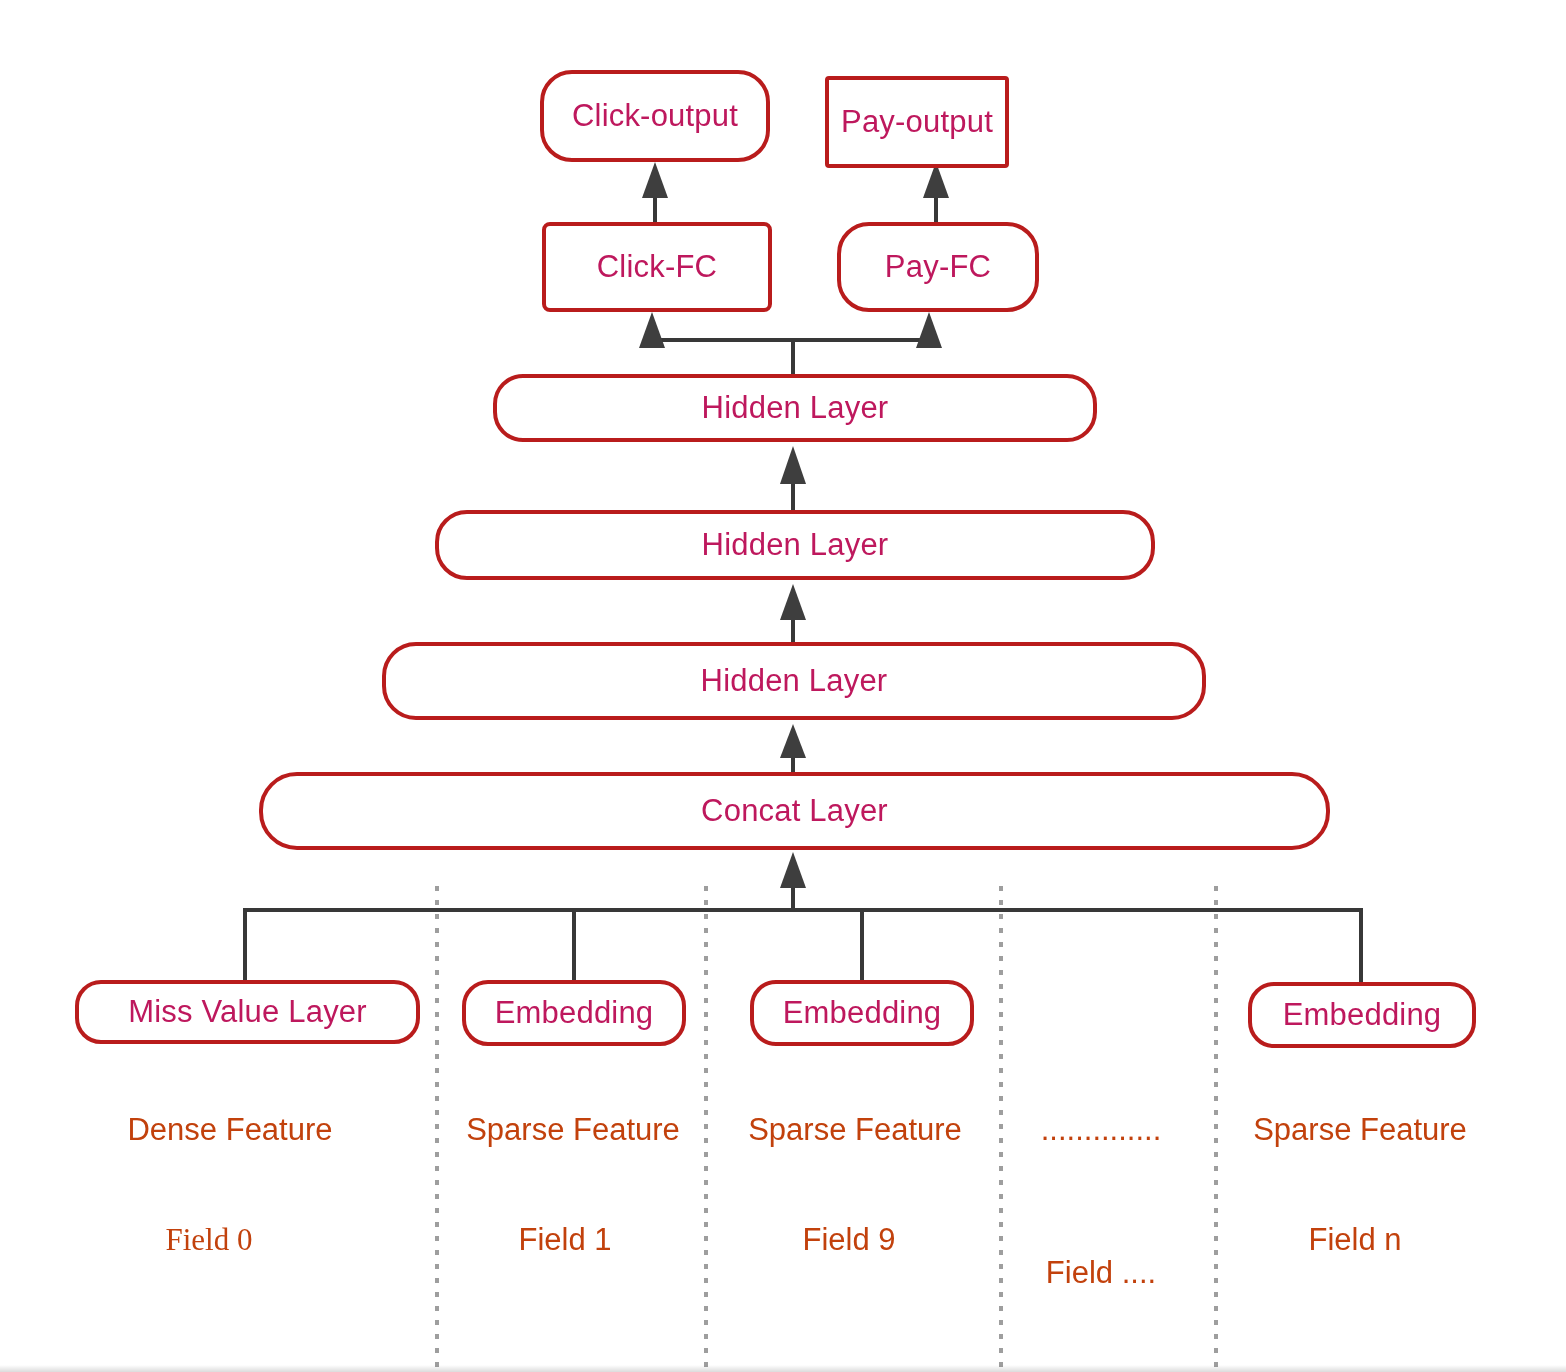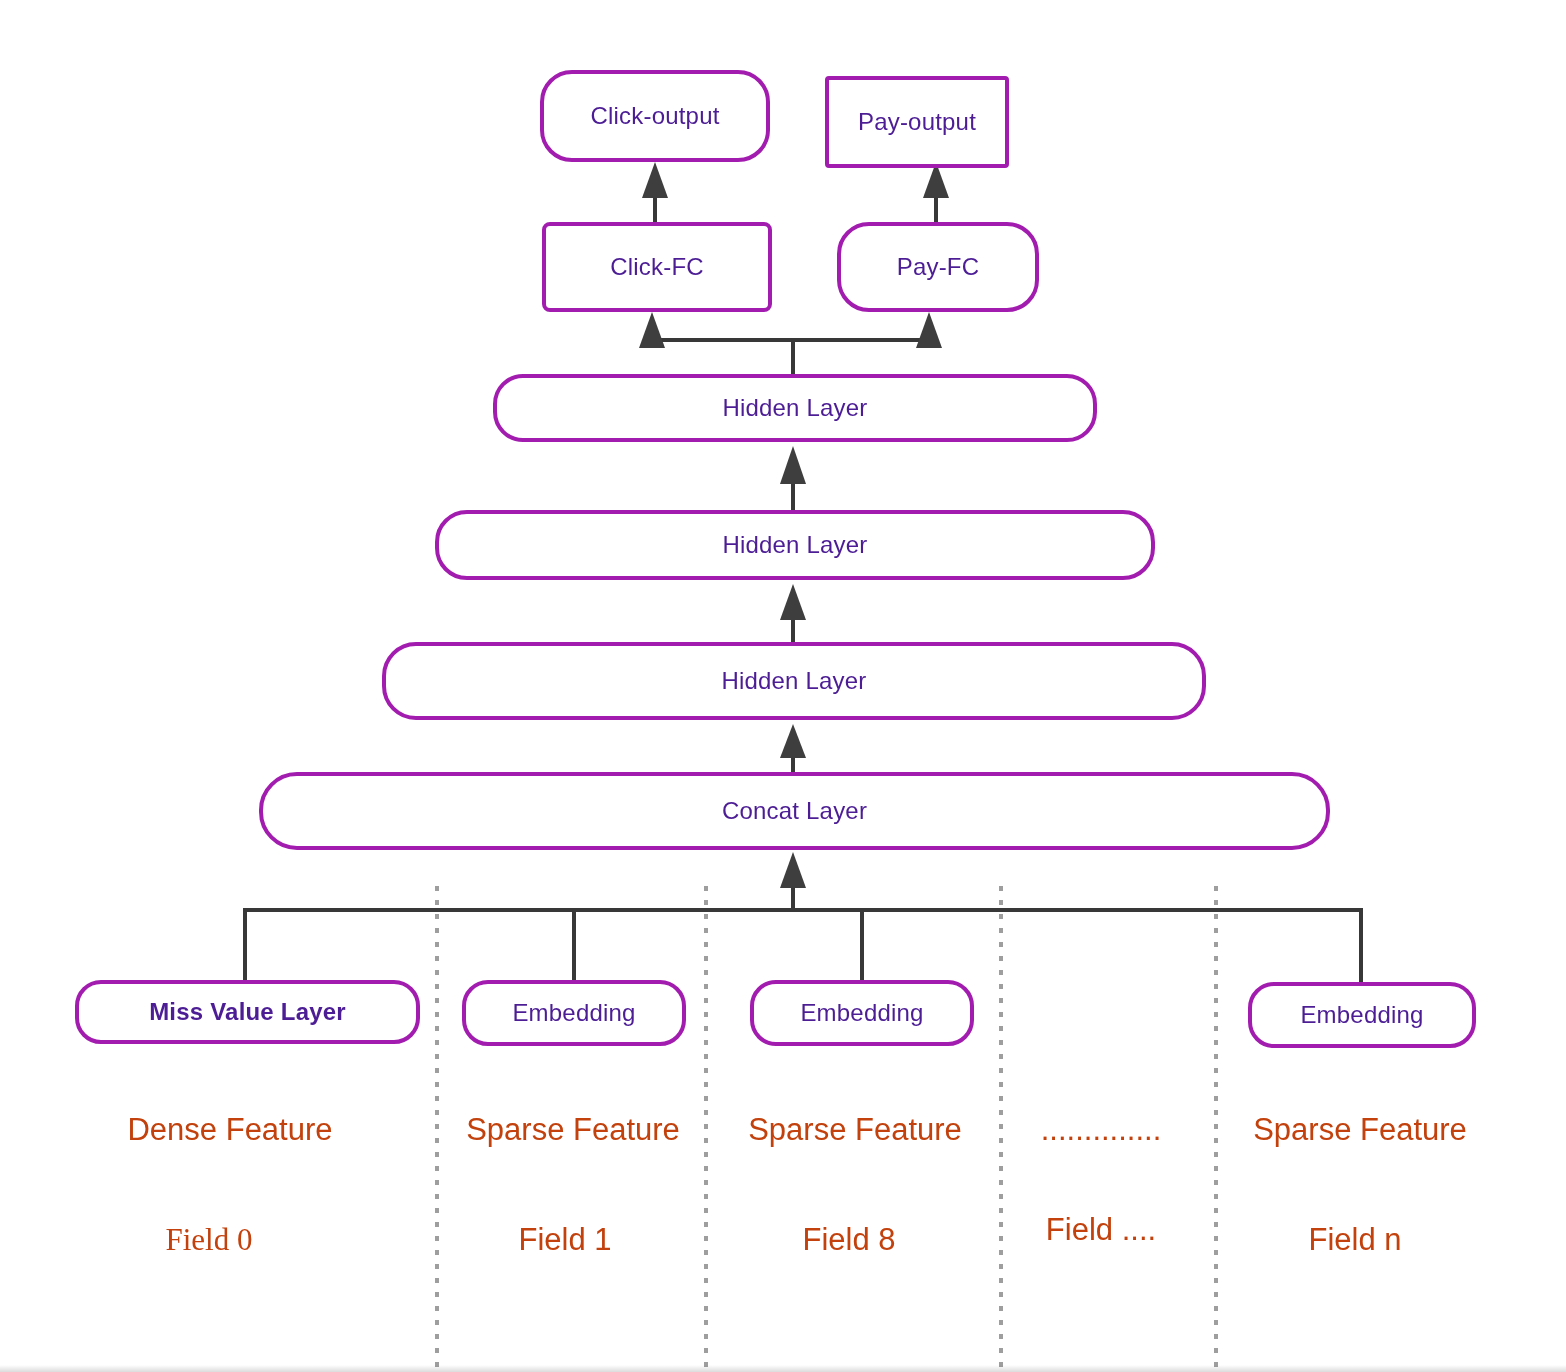--- a/index.html
+++ b/index.html
@@ -17,26 +17,26 @@
   }
   svg.wires {
     position: absolute;
     left: 0; top: 0;
     width: 1566px; height: 1372px;
   }
   .node {
     position: absolute;
     box-sizing: border-box;
     background: #ffffff;
-    border: 4px solid #a21caf;
+    border: 4px solid #b91c1c;
     display: flex;
     align-items: center;
     justify-content: center;
-    color: #4c1d95;
-    font-size: 24px;
+    color: #be185d;
+    font-size: 31px;
     letter-spacing: 0.2px;
     white-space: nowrap;
   }
   .lbl {
     position: absolute;
     transform: translateX(-50%);
     color: #c2410c;
     font-size: 31px;
     white-space: nowrap;
   }
@@ -49,34 +49,34 @@
 
   
   #n-click-output { left: 540px; top:  70px; width: 230px; height: 92px; border-radius: 32px; }
   #n-pay-output   { left: 825px; top:  76px; width: 184px; height: 92px; border-radius: 4px; }
   #n-click-fc     { left: 542px; top: 222px; width: 230px; height: 90px; border-radius: 8px; }
   #n-pay-fc       { left: 837px; top: 222px; width: 202px; height: 90px; border-radius: 32px; }
   #n-hidden1      { left: 493px; top: 374px; width: 604px; height: 68px; border-radius: 30px; }
   #n-hidden2      { left: 435px; top: 510px; width: 720px; height: 70px; border-radius: 32px; }
   #n-hidden3      { left: 382px; top: 642px; width: 824px; height: 78px; border-radius: 34px; }
   #n-concat       { left: 259px; top: 772px; width: 1071px; height: 78px; border-radius: 38px; }
-  #n-missvalue    { left:  75px; top: 980px; width: 345px; height: 64px; border-radius: 26px; font-weight: bold; }
+  #n-missvalue    { left:  75px; top: 980px; width: 345px; height: 64px; border-radius: 26px; }
   #n-emb1         { left: 462px; top: 980px; width: 224px; height: 66px; border-radius: 26px; }
   #n-emb2         { left: 750px; top: 980px; width: 224px; height: 66px; border-radius: 26px; }
   #n-embn         { left:1248px; top: 982px; width: 228px; height: 66px; border-radius: 26px; }
 
   #l-feat0 { left: 230px; top: 1112px; }
   #l-feat1 { left: 573px; top: 1112px; }
   #l-feat2 { left: 855px; top: 1112px; }
   #l-featd { left:1101px; top: 1112px; }
   #l-featn { left:1360px; top: 1112px; }
   #l-fld0  { left: 209px; top: 1222px; font-family: Liberation Serif, serif; }
   #l-fld1  { left: 565px; top: 1222px; }
   #l-fld2  { left: 849px; top: 1222px; }
-  #l-fldd  { left:1101px; top: 1212px; }
+  #l-fldd  { left:1101px; top: 1255px; }
   #l-fldn  { left:1355px; top: 1222px; }
 </style>
 </head>
 <body>
 
 <div class="canvas">
 
   <svg class="wires" viewBox="0 0 1566 1372">
 
     <g stroke="#9e9e9e" stroke-width="4" stroke-dasharray="5 9">
@@ -127,18 +127,18 @@
   <div class="node" id="n-embn">Embedding</div>
 
   <div class="lbl" id="l-feat0">Dense Feature</div>
   <div class="lbl" id="l-feat1">Sparse Feature</div>
   <div class="lbl" id="l-feat2">Sparse Feature</div>
   <div class="lbl" id="l-featd">..............</div>
   <div class="lbl" id="l-featn">Sparse Feature</div>
 
   <div class="lbl" id="l-fld0">Field 0</div>
   <div class="lbl" id="l-fld1">Field 1</div>
-  <div class="lbl" id="l-fld2">Field 8</div>
+  <div class="lbl" id="l-fld2">Field 9</div>
   <div class="lbl" id="l-fldd">Field ....</div>
   <div class="lbl" id="l-fldn">Field n</div>
 
   <div class="bottom-edge"></div>
 </div>
 
 </body></html>

